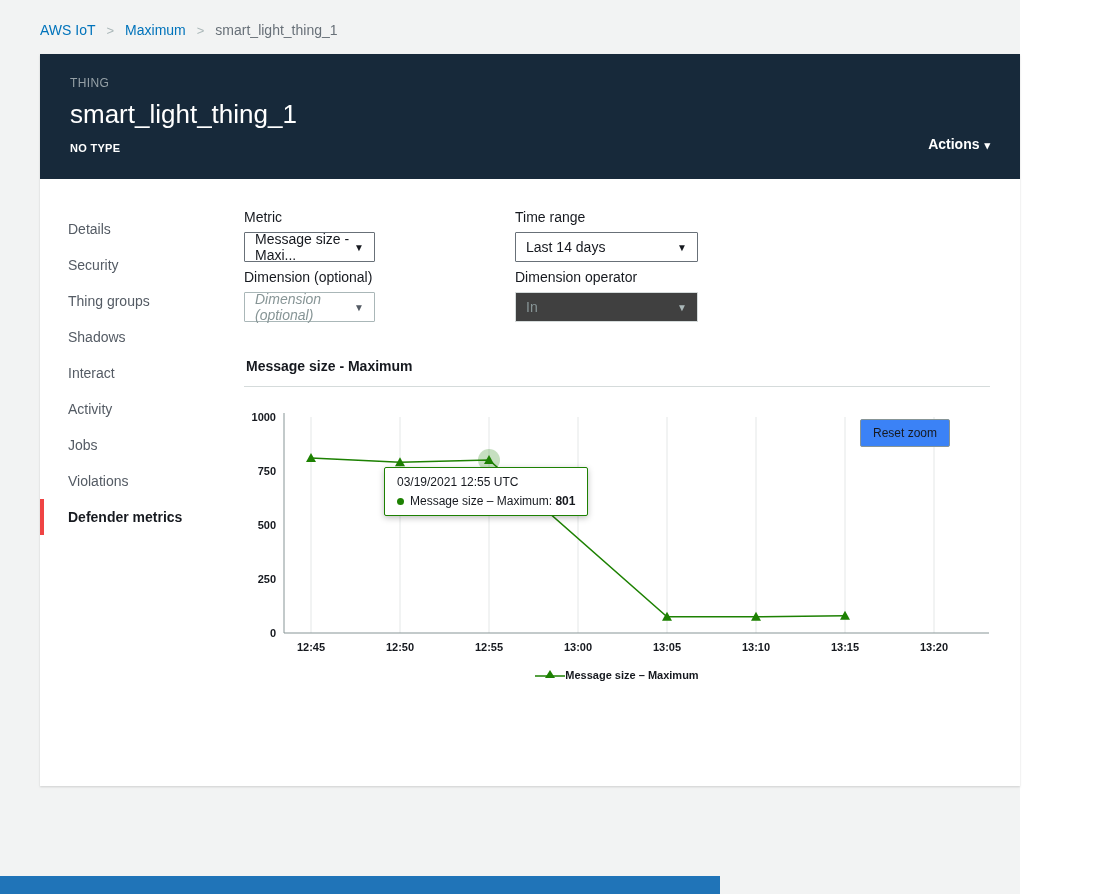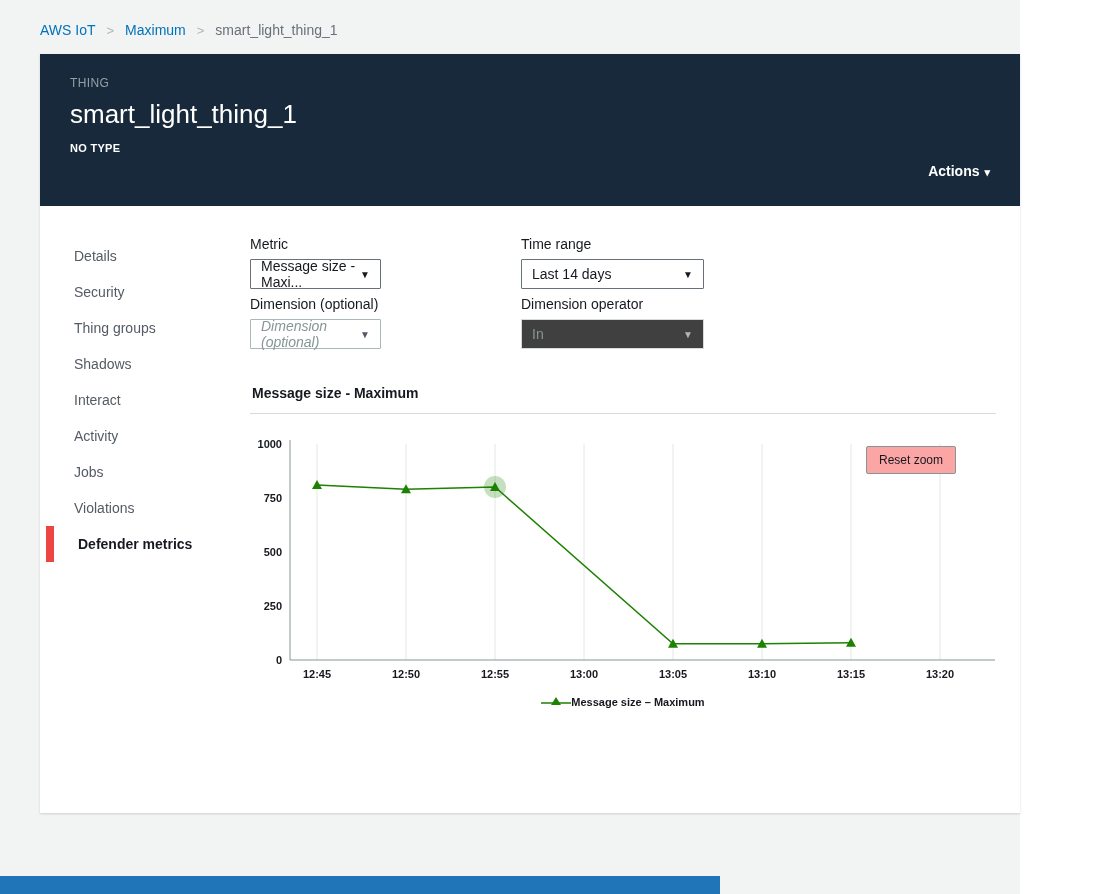--- a/index.html
+++ b/index.html
@@ -16,34 +16,34 @@
 
   
   .breadcrumb { padding:22px 0 16px 40px; font-size:14px; position:relative; }
   .breadcrumb a { color:#0073bb; text-decoration:none; cursor:pointer; }
   .breadcrumb .sep { color:#aab7b8; margin:0 11px; font-size:13px; }
   .breadcrumb .current { color:#687078; }
 
   
   .card { width:980px; margin-left:40px; background:#fff; box-shadow:0 1px 2px rgba(0,0,0,.15); position:relative; }
 
-  .thing-header { background:#17293a; color:#fff; height:152px; position:relative; padding:22px 30px; }
+  .thing-header { background:#17293a; color:#fff; height:125px; position:relative; padding:22px 30px; }
   .eyebrow { font-size:12px; color:#95a0a6; letter-spacing:.4px; margin-bottom:9px; }
   .thing-title { font-size:26px; font-weight:400; margin:0 0 12px; color:#fff; }
   .notype { font-size:11px; font-weight:700; letter-spacing:.3px; color:#fff; }
   .actions-btn { position:absolute; right:30px; bottom:23px; background:none; border:none; color:#fff;
     font-weight:700; font-size:14px; cursor:pointer; font-family:inherit; padding:4px 0; }
   .actions-btn .caret { font-size:11px; margin-left:5px; }
 
-  .card-body { display:flex; padding-top:30px; padding-bottom:105px;padding-left:6px; }
+  .card-body { display:flex; padding-top:30px; padding-bottom:105px; }
 
   
   .sidebar { width:204px; flex:none; padding-top:2px; }
   .side-item { font-size:14px; color:#545b64; padding:10px 10px 10px 28px; cursor:pointer; }
-  .side-item.active { font-weight:700; color:#16191f; border-left:8px solid #ef4444; padding-left:24px; }
+  .side-item.active { font-weight:700; color:#16191f; border-left:4px solid #ef4444; padding-left:24px; }
 
   .content { flex:1; padding-right:30px; }
 
   
   .filters { display:grid; grid-template-columns:271px 1fr; row-gap:7px; margin-bottom:36px; }
   .filter label { display:block; font-size:14px; color:#16191f; margin-bottom:7px; }
   .select { width:131px; height:30px; border:1px solid #687078; background:#fff; display:flex; align-items:center;
     justify-content:space-between; padding:0 10px; font-size:14px; color:#16191f; cursor:pointer; border-radius:1px; }
   .select.wide { width:183px;text-align:right; }
   .select .caret { font-size:10px; color:#16191f; }
@@ -51,21 +51,21 @@
   .select.placeholder .val { color:#879596; font-style:italic; }
   .select.placeholder .caret { color:#545b64; }
   .select.disabled { background:#404040; border-color:#d5dbdb; cursor:default; }
   .select.disabled .val { color:#879596; }
   .select.disabled .caret { color:#aab7b8; }
 
   
   .chart-title { font-size:14px; font-weight:700; margin:0 0 12px 2px; color:#16191f; }
   .rule { border:none; border-top:1px solid #d5dbdb; margin:0 0 16px; }
   .chart-wrap { position:relative; width:746px; height:256px; }
-  .reset-zoom { position:absolute; top:16px; right:40px; background:#fca5a5; border:1px solid #879596; border-radius:2px;
+  .reset-zoom { position:absolute; top:16px; right:40px; background:#3b82f6; border:1px solid #879596; border-radius:2px;
     font-size:12px; color:#16191f; padding:6px 12px; cursor:pointer; font-family:inherit; }
   .tooltip { position:absolute; left:140px; top:64px; background:#fff; border:1px solid #1d8102; border-radius:2px;
     box-shadow:0 2px 6px rgba(0,0,0,.25); padding:7px 12px; font-size:12px; color:#16191f; white-space:nowrap; }
   .tooltip .row2 { margin-top:5px; }
   .dot { display:inline-block; width:7px; height:7px; border-radius:50%; background:#1d8102; margin-right:6px; }
   .legend { display:flex; justify-content:center; align-items:center; margin-top:10px;
     font-size:11px; font-weight:700; color:#16191f; cursor:pointer; width:746px; }
 
   .bottom-bar { position:absolute; left:0; bottom:0; width:720px; height:18px; background:#2074b8; }
 </style>
@@ -162,20 +162,27 @@
               <circle cx="245" cy="56.98399999999998" r="11" fill="#1d8102" fill-opacity="0.25"></circle>
               <polyline points="67,55.03999999999999 156,59.359999999999985 245,56.98399999999998 423,213.8 512,213.8 601,212.72" fill="none" stroke="#1d8102" stroke-width="1.5"></polyline>
               <path d="M 67 50.03999999999999 L 72 59.03999999999999 L 62 59.03999999999999 Z" fill="#1d8102"></path>
               <path d="M 156 54.359999999999985 L 161 63.359999999999985 L 151 63.359999999999985 Z" fill="#1d8102"></path>
               <path d="M 245 51.98399999999998 L 250 60.98399999999998 L 240 60.98399999999998 Z" fill="#1d8102"></path>
               <path d="M 423 208.8 L 428 217.8 L 418 217.8 Z" fill="#1d8102"></path>
               <path d="M 512 208.8 L 517 217.8 L 507 217.8 Z" fill="#1d8102"></path>
               <path d="M 601 207.72 L 606 216.72 L 596 216.72 Z" fill="#1d8102"></path>
             </svg>
           <button class="reset-zoom">Reset zoom</button>
+          <div class="tooltip">
+            <div>03/19/2021 12:55 UTC</div>
+            <div class="row2">
+              <span class="dot"></span><span>Message size – Maximum:</span>
+              <b>801</b>
+            </div>
+          </div>
         </div>
         <div class="legend">
           <svg width="30" height="10">
             <line x1="0" y1="6" x2="30" y2="6" stroke="#1d8102" stroke-width="1.5"></line>
             <path d="M 15 0 L 20 8 L 10 8 Z" fill="#1d8102"></path>
           </svg>
           <span>Message size – Maximum</span>
         </div>
       </section>
     </main>

